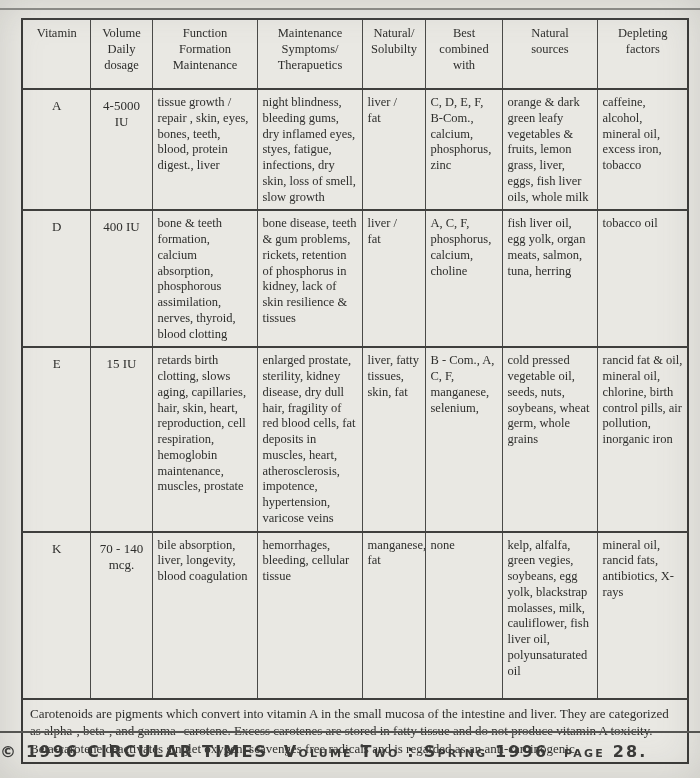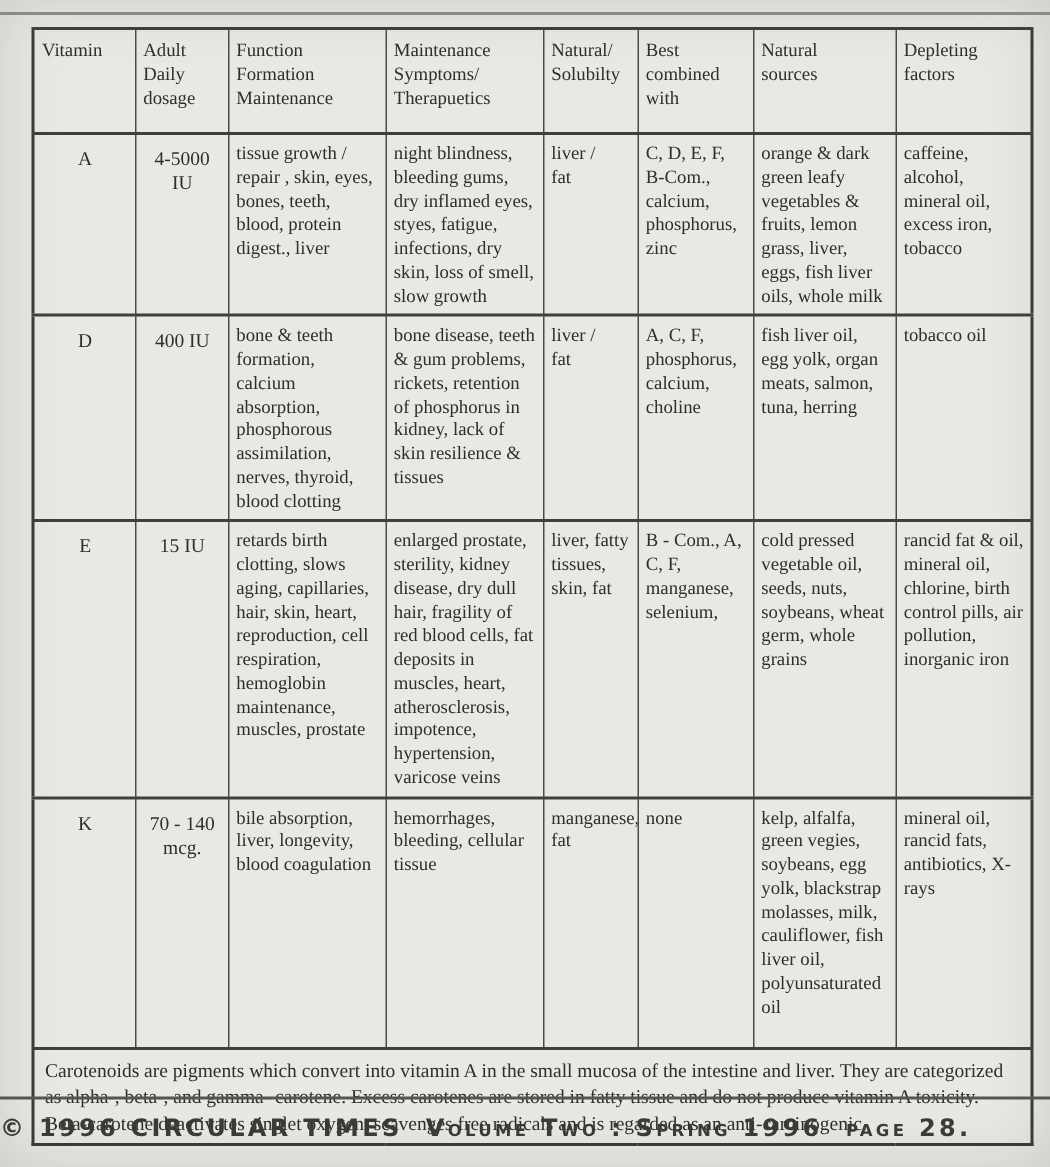--- a/index.html
+++ b/index.html
@@ -35,21 +35,21 @@
     font-family:"Liberation Serif", serif;
     font-size:12.5px;
     line-height:1.26;
     color:#2e2e2c;
     vertical-align:top;
     padding:5px 4px 4px 5px;
     white-space:pre-line;
     font-weight:normal;
     overflow:hidden;
   }
-  th{text-align:left;padding-top:6px;}
+  th{text-align:center;padding-top:6px;}
   td.c-vitamin, td.c-dosage{text-align:center;font-size:13px;padding-top:8px;}
   tr.h-header{height:70px;}
   tr.h-a{height:113px;}
   tr.h-d{height:114px;}
   tr.h-e{height:173px;}
   tr.h-k{height:167px;}
   tr.h-note{height:60px;}
   td.note{
     text-align:left;
     font-size:13px;
@@ -85,21 +85,21 @@
       <col style="width:105px">
       <col style="width:105px">
       <col style="width:63px">
       <col style="width:77px">
       <col style="width:95px">
       <col style="width:91px">
     </colgroup>
     <tbody>
       <tr class="h-header">
         <th>Vitamin</th>
-        <th>Adult
+        <th>Volume
 Daily
 dosage</th>
         <th>Function
 Formation
 Maintenance</th>
         <th>Maintenance
 Symptoms/
 Therapuetics</th>
         <th>Natural/
 Solubilty</th>

